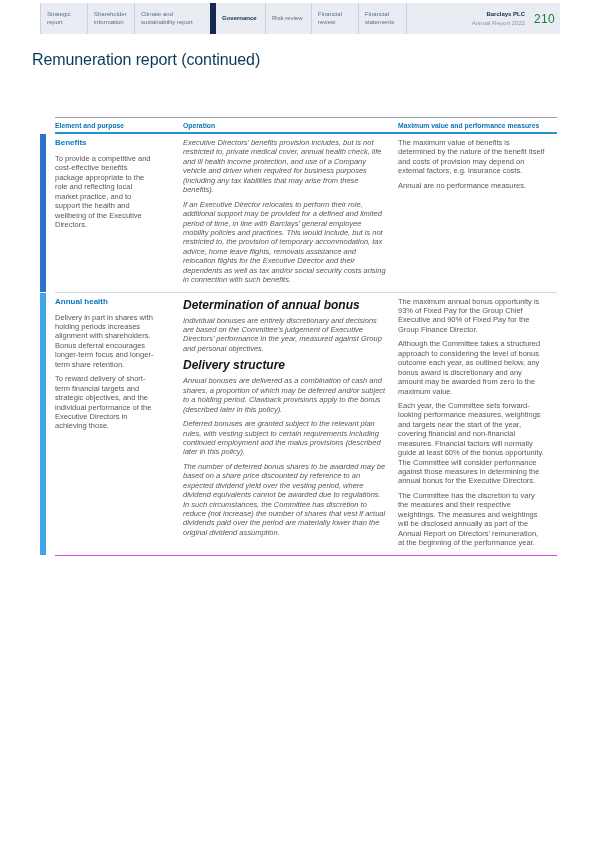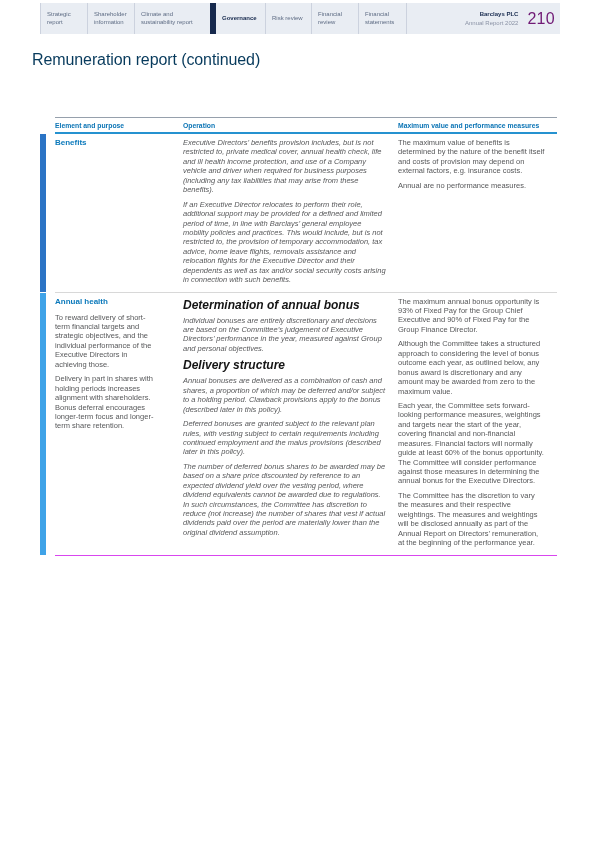--- a/index.html
+++ b/index.html
@@ -16,21 +16,21 @@
   .tab:nth-child(4){ width:55px; }
   .tab:nth-child(5){ width:46px; }
   .tab:nth-child(6){ width:47px; }
   .tab:nth-child(7){ width:48px; }
   .tab-label { font-size:6px; line-height:1.3; color:#5e6c84; }
   .tab.active { border-left:6px solid #16294d; }
   .tab.active .tab-label { font-weight:bold; color:#16294d; }
   .brandbox { flex:1; border-left:1px solid #ccd2de; box-sizing:border-box; display:flex; align-items:center; justify-content:flex-end; gap:9px; padding-right:5px; }
   .brand-text { text-align:right; font-size:6px; line-height:1.35; color:#8b93a6; }
   .brand-line1 { font-weight:bold; color:#16294d; }
-  .page-num { font-size:16px; color:#701a75; letter-spacing:0.3px; }
+  .page-num { font-size:12px; color:#15803d; letter-spacing:0.3px; }
 
   
   .page-title { position:absolute; left:32px; top:51px; font-size:16px; font-weight:400; color:#073a5c; letter-spacing:-0.1px; }
 
   
   .policy-table { position:absolute; left:55px; top:117px; width:502px; }
   .thead { display:grid; grid-template-columns:128px 215px 159px; border-top:1px solid #96a0ac; border-bottom:2px solid #2592d0; padding:4px 0 3px; box-sizing:border-box; }
   .th { font-size:6.8px; font-weight:bold; color:#0b74b5; }
   .rows { border-bottom:1px solid #d946ef; }
   .t-row { position:relative; display:grid; grid-template-columns:128px 215px 159px; padding:4px 0 7px; }
@@ -88,36 +88,37 @@
     <div class="thead">
       <div class="th">Element and purpose</div>
       <div class="th">Operation</div>
       <div class="th">Maximum value and performance measures</div>
     </div>
     <div class="rows">
         <div class="t-row">
     <span class="accent" style="background: rgb(43, 116, 197);"></span>
     <div class="cell el">
       <h3 class="row-title">Benefits</h3>
+    <p class="body">To provide a competitive and cost-effective benefits package appropriate to the role and reflecting local market practice, and to support the health and wellbeing of the Executive Directors.</p>
           </div>
     <div class="cell op">
             <p class="body">Executive Directors’ benefits provision includes, but is not restricted to, private medical cover, annual health check, life and ill health income protection, and use of a Company vehicle and driver when required for business purposes (including any tax liabilities that may arise from these benefits).</p>
             <p class="body">If an Executive Director relocates to perform their role, additional support may be provided for a defined and limited period of time, in line with Barclays’ general employee mobility policies and practices. This would include, but is not restricted to, the provision of temporary accommodation, tax advice, home leave flights, removals assistance and relocation flights for the Executive Director and their dependents as well as tax and/or social security costs arising in connection with such benefits.</p>
           </div>
     <div class="cell max">
             <p class="body">The maximum value of benefits is determined by the nature of the benefit itself and costs of provision may depend on external factors, e.g. insurance costs.</p>
             <p class="body">Annual are no performance measures.</p>
           </div>
   </div>
         <div class="t-row">
     <span class="accent" style="background: rgb(63, 163, 232);"></span>
     <div class="cell el">
       <h3 class="row-title">Annual health</h3>
-    <p class="body">To reward delivery of short-term financial targets and strategic objectives, and the individual performance of the Executive Directors in achieving those.</p>
-            <p class="body">Delivery in part in shares with holding periods increases alignment with shareholders. Bonus deferral encourages longer-term focus and longer-term share retention.</p>
+    <p class="body">Delivery in part in shares with holding periods increases alignment with shareholders. Bonus deferral encourages longer-term focus and longer-term share retention.</p>
+            <p class="body">To reward delivery of short-term financial targets and strategic objectives, and the individual performance of the Executive Directors in achieving those.</p>
           </div>
     <div class="cell op">
             <p class="subhead">Determination of annual bonus</p>
             <p class="body">Individual bonuses are entirely discretionary and decisions are based on the Committee’s judgement of Executive Directors’ performance in the year, measured against Group and personal objectives.</p>
             <p class="subhead">Delivery structure</p>
             <p class="body">Annual bonuses are delivered as a combination of cash and shares, a proportion of which may be deferred and/or subject to a holding period. Clawback provisions apply to the bonus (described later in this policy).</p>
             <p class="body">Deferred bonuses are granted subject to the relevant plan rules, with vesting subject to certain requirements including continued employment and the malus provisions (described later in this policy).</p>
             <p class="body">The number of deferred bonus shares to be awarded may be based on a share price discounted by reference to an expected dividend yield over the vesting period, where dividend equivalents cannot be awarded due to regulations. In such circumstances, the Committee has discretion to reduce (not increase) the number of shares that vest if actual dividends paid over the period are materially lower than the original dividend assumption.</p>
           </div>
     <div class="cell max">

